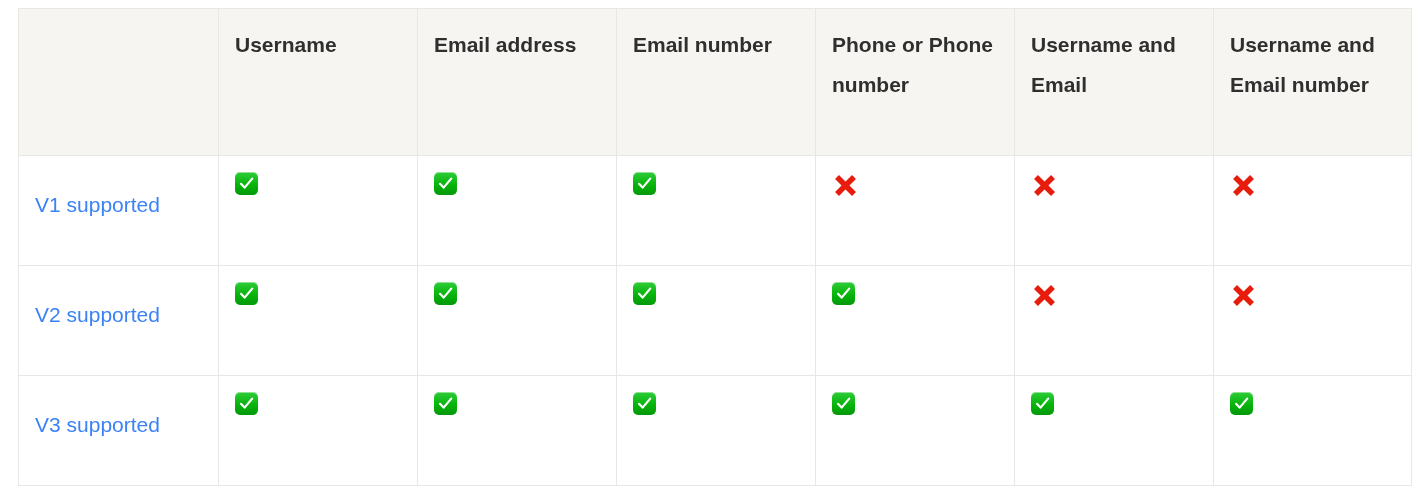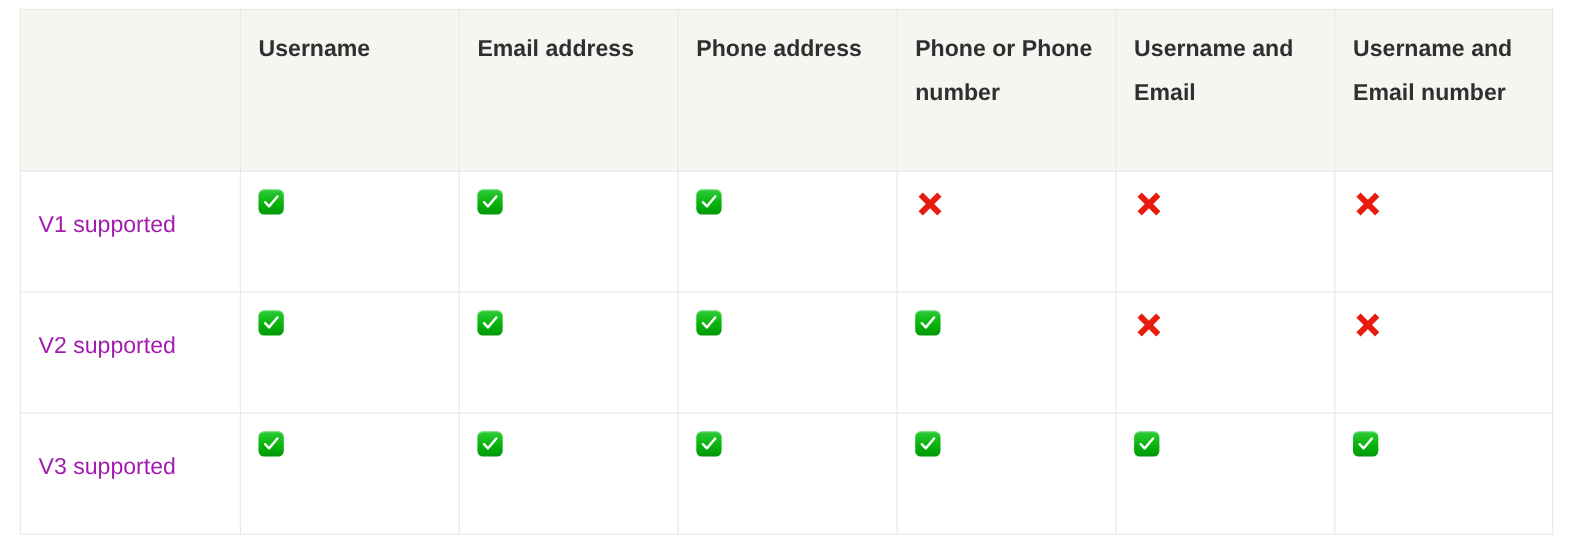--- a/index.html
+++ b/index.html
@@ -56,21 +56,21 @@
     background: #f6f5f1;
   }
 
   table.support-matrix tbody td {
     background: #ffffff;
     height: 110px;
     padding-top: 16px;
   }
 
   table.support-matrix tbody td.row-label {
-    color: #a21caf;
+    color: #3b82f6;
     font-size: 21px;
     font-weight: normal;
     line-height: 40px;
     padding-top: 29px;
   }
 
   .mark {
     display: inline-block;
     font-size: 23px;
     line-height: 26px;
@@ -122,21 +122,21 @@
       <col class="c-data">
       <col class="c-data">
       <col class="c-data">
       <col class="c-data-last">
     </colgroup>
     <thead>
       <tr>
         <th class="corner-cell"></th>
         <th>Username</th>
         <th>Email address</th>
-        <th>Phone address</th>
+        <th>Email number</th>
         <th>Phone or Phone number</th>
         <th>Username and Email</th>
         <th>Username and Email number</th>
       </tr>
     </thead>
     <tbody id="matrix-body">
 
     <tr>
           <td class="row-label">V1 supported</td>
           <td><span class="mark mark-yes"><svg viewBox="0 0 17 17">

